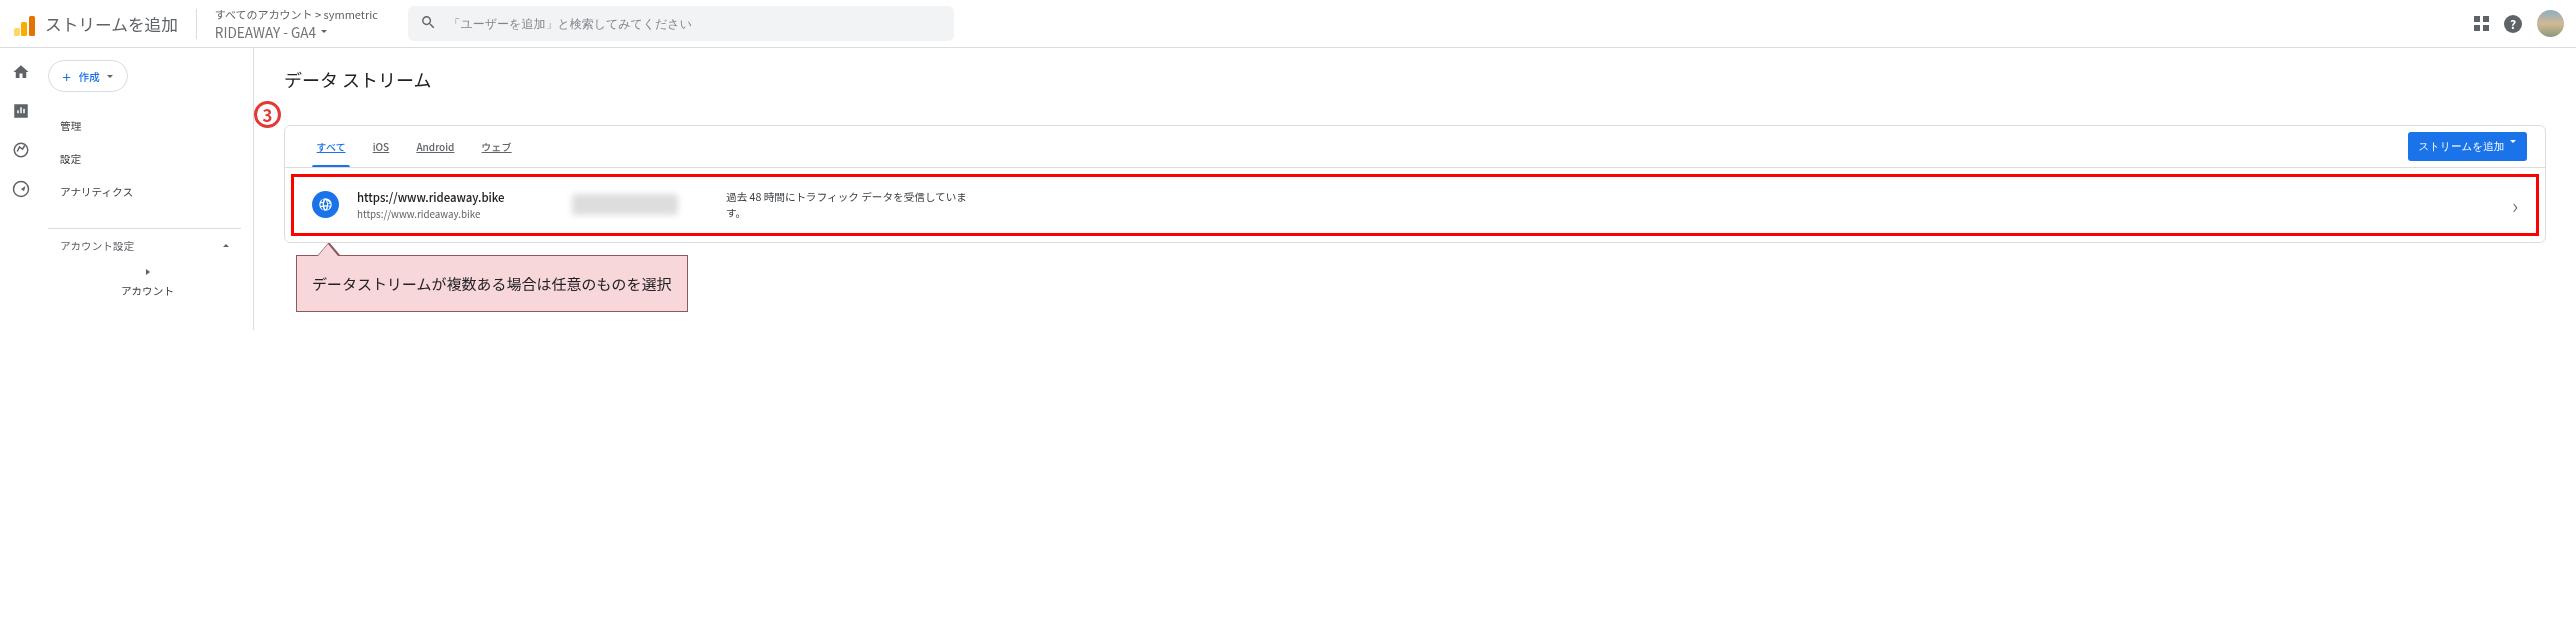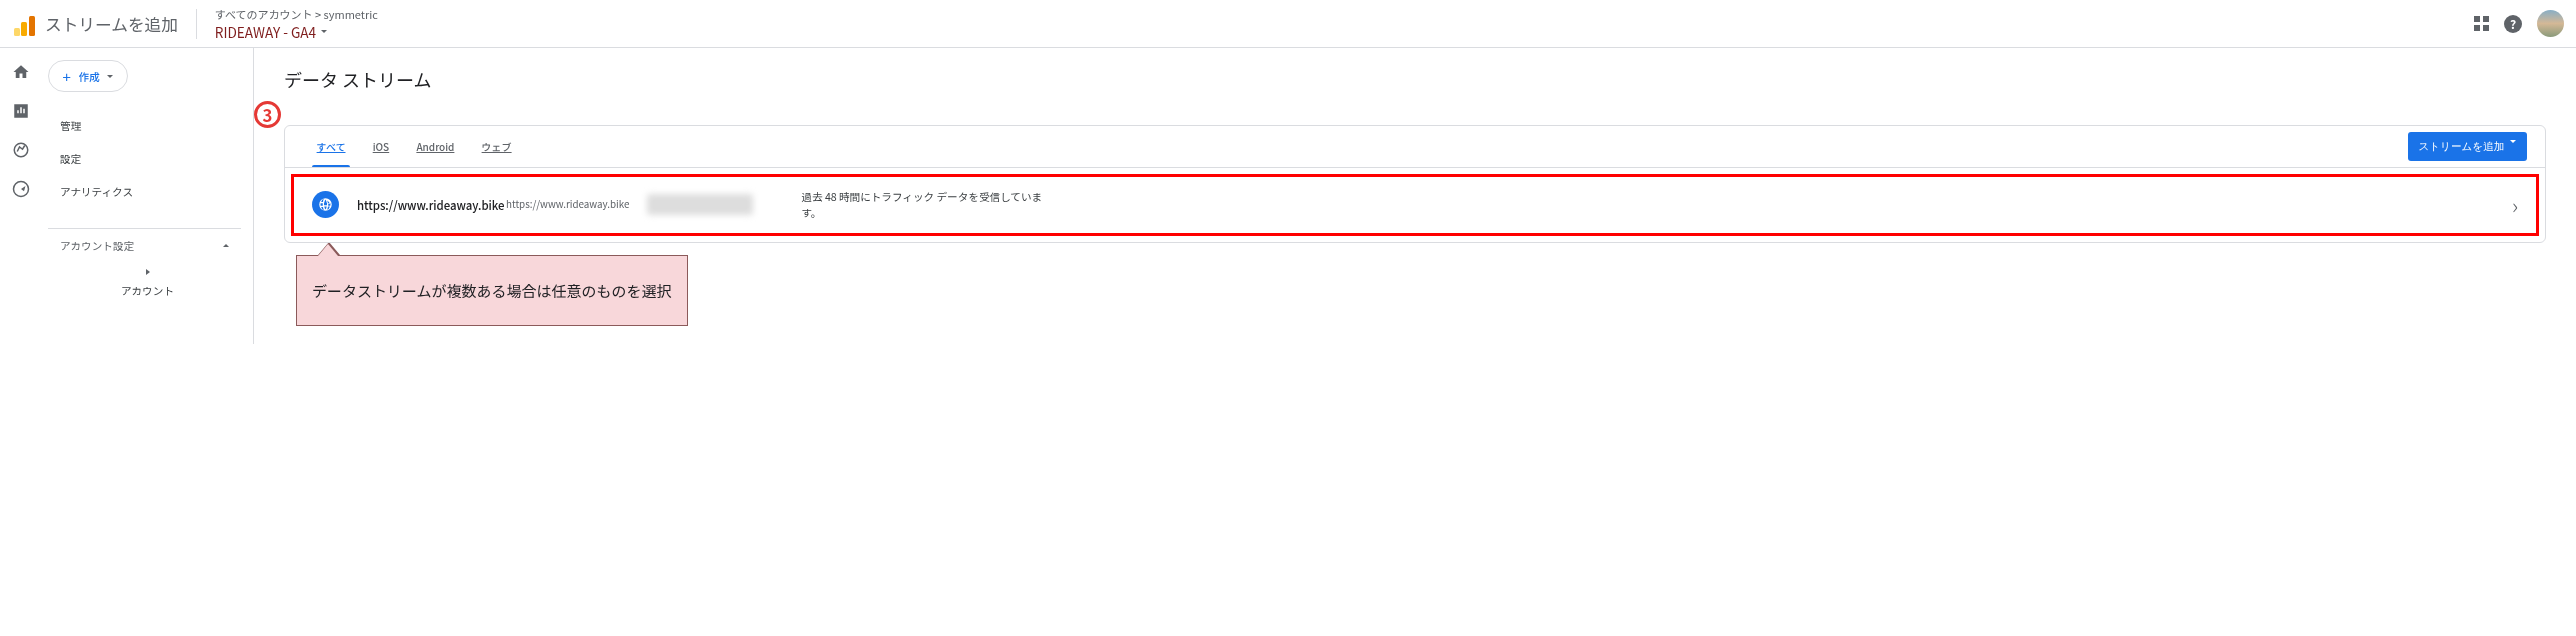--- a/index.html
+++ b/index.html
@@ -51,21 +51,21 @@
     }
     .breadcrumb-line {
       font-size: 11px;
       color: #5f6368;
     }
     .property-name-line {
       display: flex;
       align-items: center;
       gap: 4.5px;
       font-size: 13.6px;
-      color: #7f1d1d;
+      color: #737373;
     }
     .dropdown-caret {
       border-left: 3.8px solid transparent;
       border-right: 3.8px solid transparent;
       border-top: 3.8px solid #5f6368;
       width: 0;
       height: 0;
     }
     .search-bar {
       flex: 1;
@@ -297,20 +297,21 @@
       width: 27px;
       height: 27px;
       border-radius: 50%;
       background: #1a73e8;
       display: flex;
       align-items: center;
       justify-content: center;
     }
     .stream-info {
       display: flex;
+      flex-direction: column;
       gap: 1.5px;
       min-width: 197px;
     }
     .stream-name { font-size: 11.4px; font-weight: 500; color: #202124; }
     .stream-url { font-size: 9.8px; color: #5f6368; }
     .blurred-col {
       width: 106px;
       height: 21px;
       background: #ddd;
       filter: blur(3px);
@@ -328,21 +329,21 @@
       font-size: 21px;
       color: #5f6368;
       font-weight: 300;
     }
     .callout {
       position: relative;
       margin-top: 12px;
       margin-left: 12px;
       background: #f8d7da;
       border: 0.8px solid #8b5a5a;
-      padding: 24px 15px;
+      padding: 17px 15px;
       font-size: 15px;
       color: #202124;
       display: inline-block;
     }
     .callout::before {
       content: '';
       position: absolute;
       top: -12px;
       left: 21px;
       border-left: 10.6px solid transparent;
@@ -372,20 +373,28 @@
     </div>
     <div class="product-name">ストリームを追加</div>
   </div>
   <div class="divider-v"></div>
   <div class="property-selector">
     <div class="breadcrumb-line">すべてのアカウント &gt; symmetric</div>
     <div class="property-name-line">
       <span>RIDEAWAY - GA4</span>
       <span class="dropdown-caret"></span>
     </div>
+  </div>
+  <div class="search-bar">
+    <span class="search-icon">
+      <svg width="16.7" height="16.7" viewBox="0 0 24 24">
+          <path d="M15.5 14h-.79l-.28-.27A6.471 6.471 0 0016 9.5 6.5 6.5 0 109.5 16c1.61 0 3.09-.59 4.23-1.57l.27.28v.79l5 4.99L20.49 19l-4.99-5zm-6 0C7.01 14 5 11.99 5 9.5S7.01 5 9.5 5 14 7.01 14 9.5 11.99 14 9.5 14z"></path>
+        </svg>
+    </span>
+    <input class="search-input" type="text" placeholder="「ユーザーを追加」と検索してみてください" style="">
   </div>
   <div class="header-right">
     <div class="apps-icon">
       <span></span>
         <span></span>
         <span></span>
         <span></span>
     </div>
     <div class="help-icon">?</div>
     <div class="avatar"></div>

